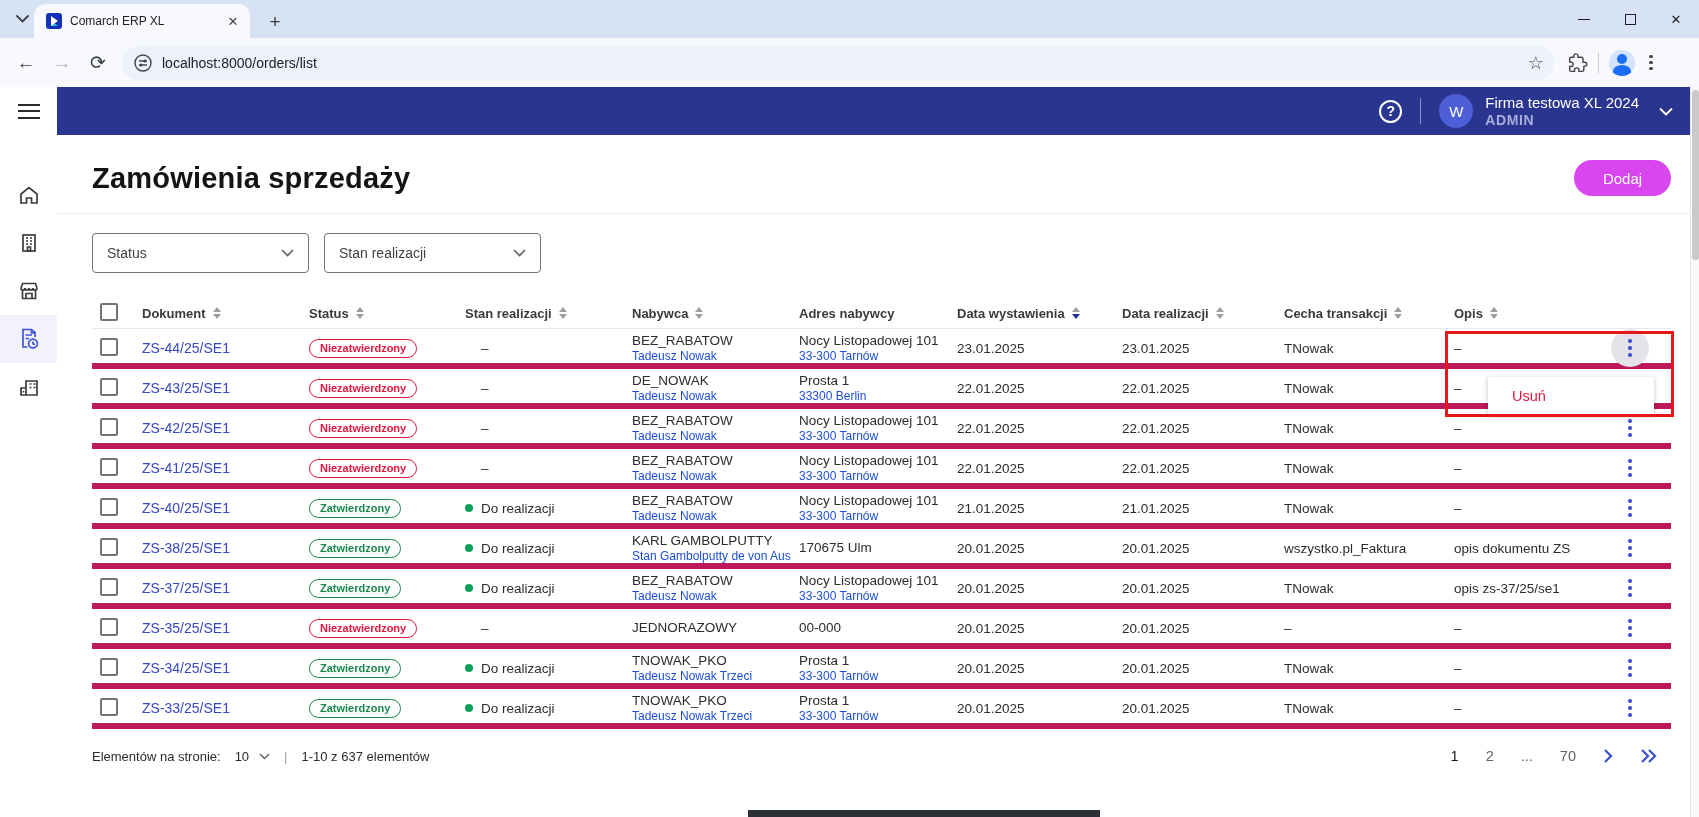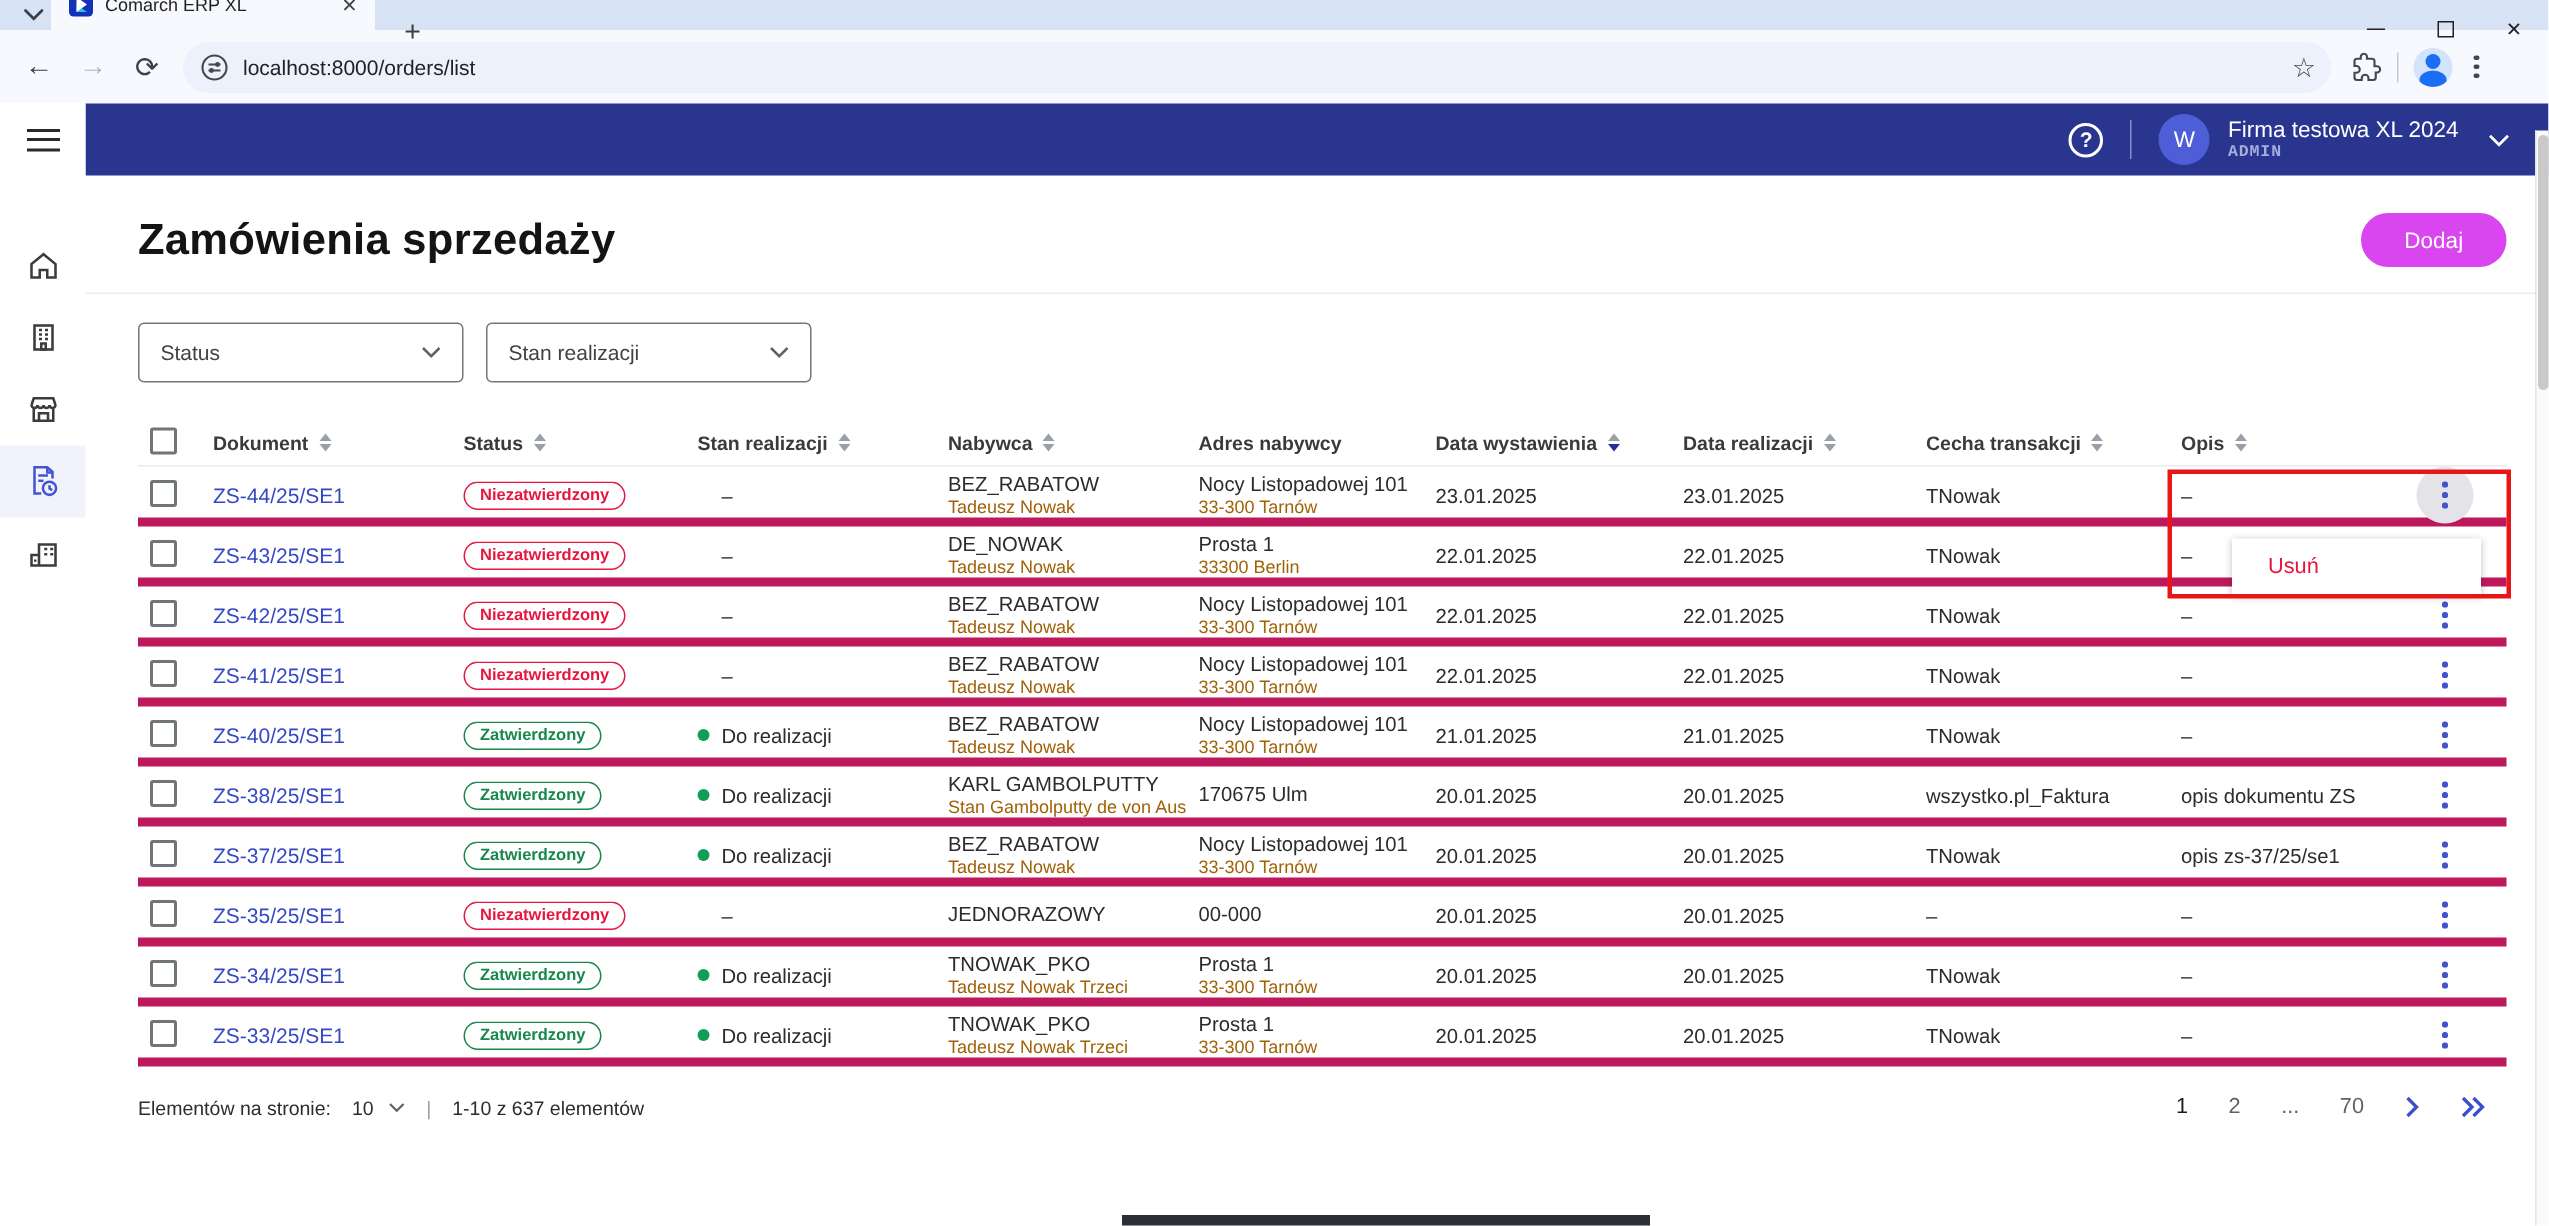--- a/index.html
+++ b/index.html
@@ -1,20 +1,20 @@
 <!DOCTYPE html>
 <html><head>
 <meta charset="utf-8">
 <style>
   * { margin:0; padding:0; box-sizing:border-box; }
   html,body { width:1699px; height:817px; overflow:hidden; background:#fff;
     font-family:"Liberation Sans", sans-serif; }
 
   
-  .tabstrip { height:20px; background:#d7e2f5; display:flex; align-items:center; position:relative; }
+  .tabstrip { height:38px; background:#d7e2f5; display:flex; align-items:center; position:relative; }
   .tab-search { width:28px; height:28px; margin:0 4px 0 8px; border-radius:50%; display:flex; align-items:center; justify-content:center; }
   .tab { position:absolute; left:34px; bottom:0; width:216px; height:34px; background:#f7f9fe;
     border-radius:12px 12px 0 0; display:flex; align-items:center; padding:0 8px 0 12px; }
   .favicon { width:16px; height:16px; background:#1330b8; border-radius:3px; position:relative; flex:none; }
   .favicon::after { content:""; position:absolute; left:5px; top:3px; border-left:7px solid #fff; border-top:5px solid transparent; border-bottom:5px solid transparent; }
   .favicon::before { content:""; position:absolute; left:5px; top:8px; border-left:7px solid #21c4e8; border-top:5px solid transparent; border-bottom:0 solid transparent; }
   .tab-title { flex:1; font-size:12px; color:#1f1f1f; margin-left:8px; white-space:nowrap; overflow:hidden; }
   .tab-close { width:18px; height:18px; border-radius:50%; display:flex; align-items:center; justify-content:center; color:#444; font-size:13px; }
   .newtab-btn { position:absolute; left:262px; top:9px; width:26px; height:26px; display:flex; align-items:center; justify-content:center; color:#3c4043; font-size:19px; border-radius:50%; }
   .win-controls { position:absolute; right:0; top:0; height:38px; display:flex; }
@@ -48,21 +48,21 @@
   .side-item.active { background:#f1f2fb; }
   .side-item.active svg { stroke:#4255d4; }
 
   .content { flex:1; display:flex; flex-direction:column; min-width:0; }
   .appbar { height:48px; background:#2a3590; display:flex; align-items:center; justify-content:flex-end; padding-right:26px; gap:18px; flex:none; }
   .help-btn { width:23px; height:23px; border:2px solid #fff; border-radius:50%; color:#fff; font-size:14px; font-weight:bold; display:flex; align-items:center; justify-content:center; }
   .appbar-divider { width:1px; height:26px; background:rgba(255,255,255,.45); }
   .user-chip { display:flex; align-items:center; gap:12px; }
   .user-avatar { width:34px; height:34px; border-radius:50%; background:#4d5ed6; color:#fff; font-size:15px; display:flex; align-items:center; justify-content:center; }
   .user-name { color:#fff; font-size:15px; line-height:18px; }
-  .user-role { color:#a7aedb; font-size:11px; font-weight:bold; letter-spacing:.6px;font-family:Liberation Mono, monospace; }
+  .user-role { color:#a7aedb; font-size:14px; font-weight:bold; letter-spacing:.6px; }
   .appbar-chevron { margin-left:8px; }
 
   .main { padding:0 28px 0 35px; flex:1; }
   .title-row { display:flex; align-items:center; justify-content:space-between; margin-top:25px; }
   .page-title { font-size:29px; color:#141414; letter-spacing:.2px; }
   .add-btn { width:97px; height:36px; background:#d946ef; color:#fff; border:none; border-radius:18px; font-size:15px; font-family:inherit; }
   .title-sep { border-bottom:1px solid #eaecf5; margin-top:17px; margin-left:-35px; margin-right:-28px; }
 
   .filters { display:flex; gap:15px; margin-top:19px; }
   .search-group { display:flex; }
@@ -83,21 +83,21 @@
   .trow { height:40px; border-bottom:6px solid #be185d; font-size:13.5px; color:#2c2c2c; }
   .cell { padding-left:8px; white-space:nowrap; overflow:hidden; }
   .cb { width:18px; height:18px; border:2px solid #70757a; border-radius:2px; background:#fff; margin-left:8px; }
   .doc-link { color:#3448c5; font-size:14px; font-weight:500; text-decoration:none; }
   .badge { display:inline-block; padding:2.5px 10px; border-radius:12px; font-size:11px; font-weight:bold; border:1.5px solid; }
   .badge.variant-red { color:#e5173f; border-color:#e5173f; }
   .badge.variant-green { color:#17874b; border-color:#17874b; }
   .stan-cell { display:flex; align-items:center; gap:8px; }
   .stan-dot { width:8px; height:8px; border-radius:50%; background:#0f9d58; flex:none; }
   .two-line .l1 { line-height:16px; }
-  .two-line .l2 { line-height:15px; font-size:12px; color:#a16207; }
+  .two-line .l2 { line-height:15px; font-size:12px; color:#1d4ed8; }
   .kebab-btn { width:38px; height:38px; border-radius:50%; display:flex; flex-direction:column; align-items:center; justify-content:center; gap:3.5px; margin-left:4px; }
   .kebab-btn i { width:3.5px; height:3.5px; border-radius:50%; background:#4152cc; }
   .tbody .trow:first-child .kebab-btn { background:#e4e4e8; }
 
   
   .red-box { position:absolute; left:1353px; top:33px; width:229px; height:86px; border:3px solid #e81717; z-index:6; pointer-events:none; }
   .ctx-menu { position:absolute; left:1396px; top:79px; width:166px; height:38px; background:#fff;
     box-shadow:0 1px 5px rgba(0,0,0,.25); display:flex; align-items:center; padding-left:24px; z-index:5; }
   .ctx-item { color:#e5173f; font-size:14.5px; }
 

